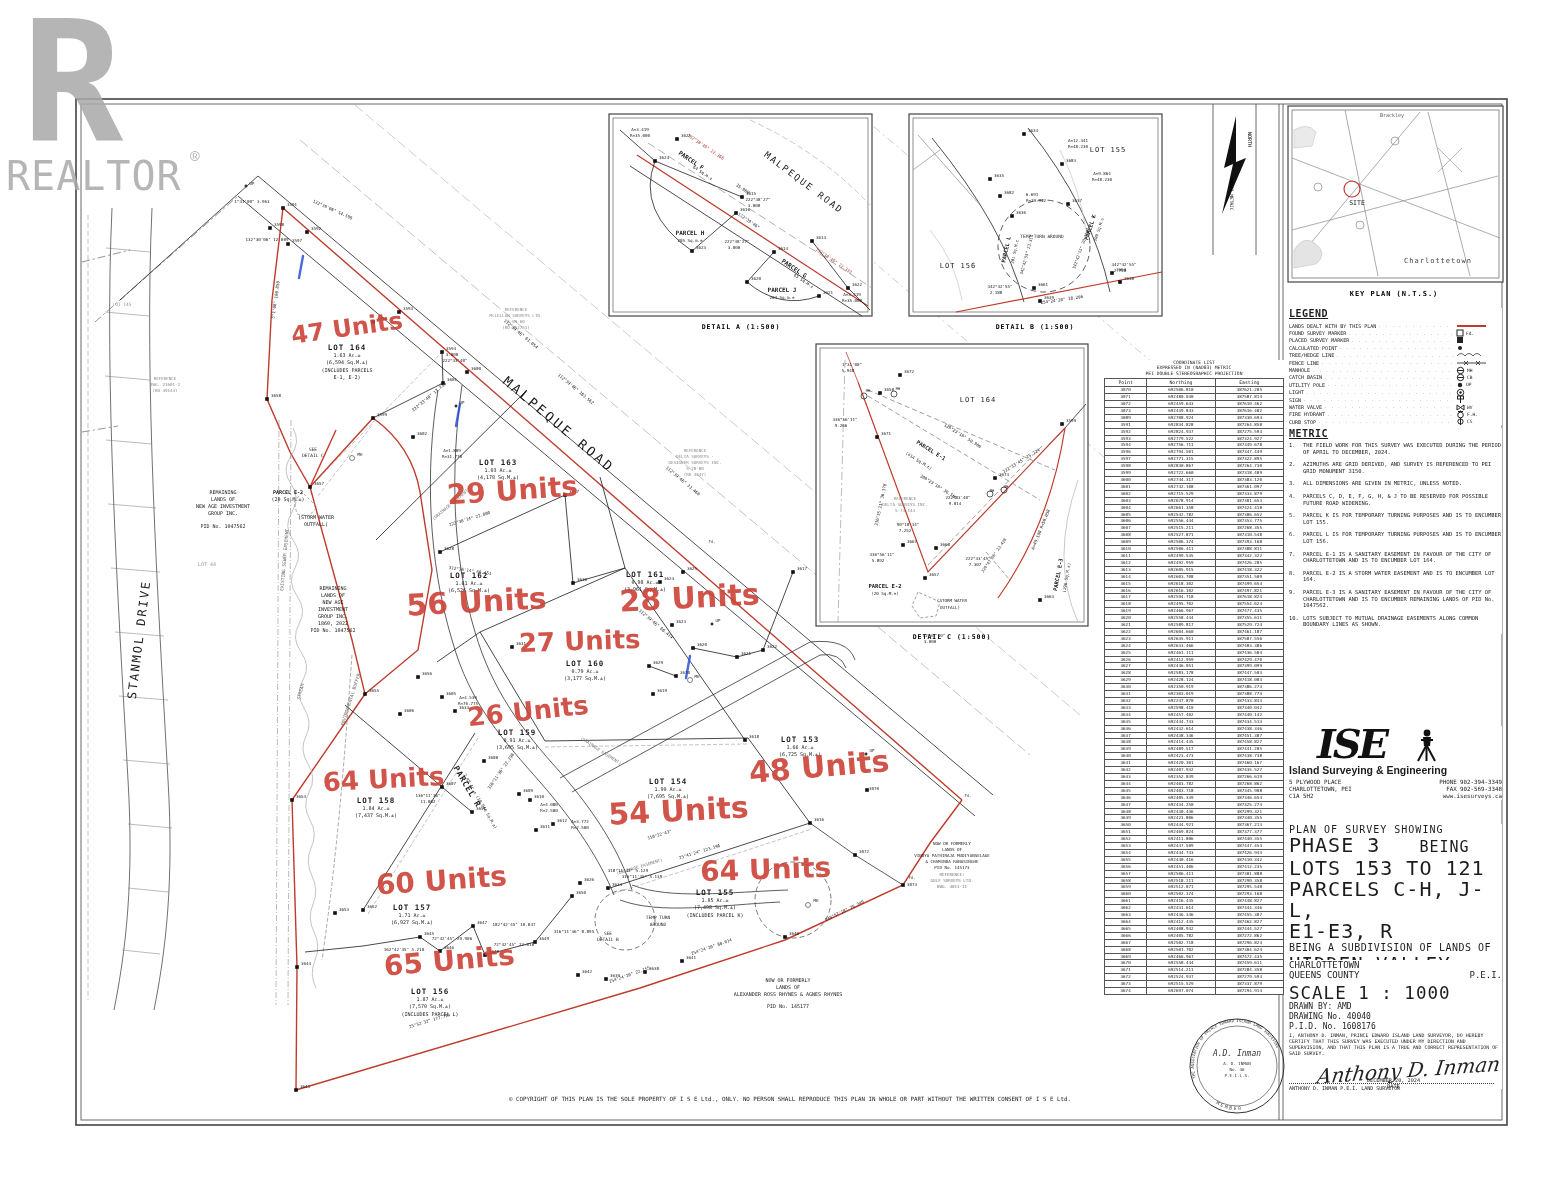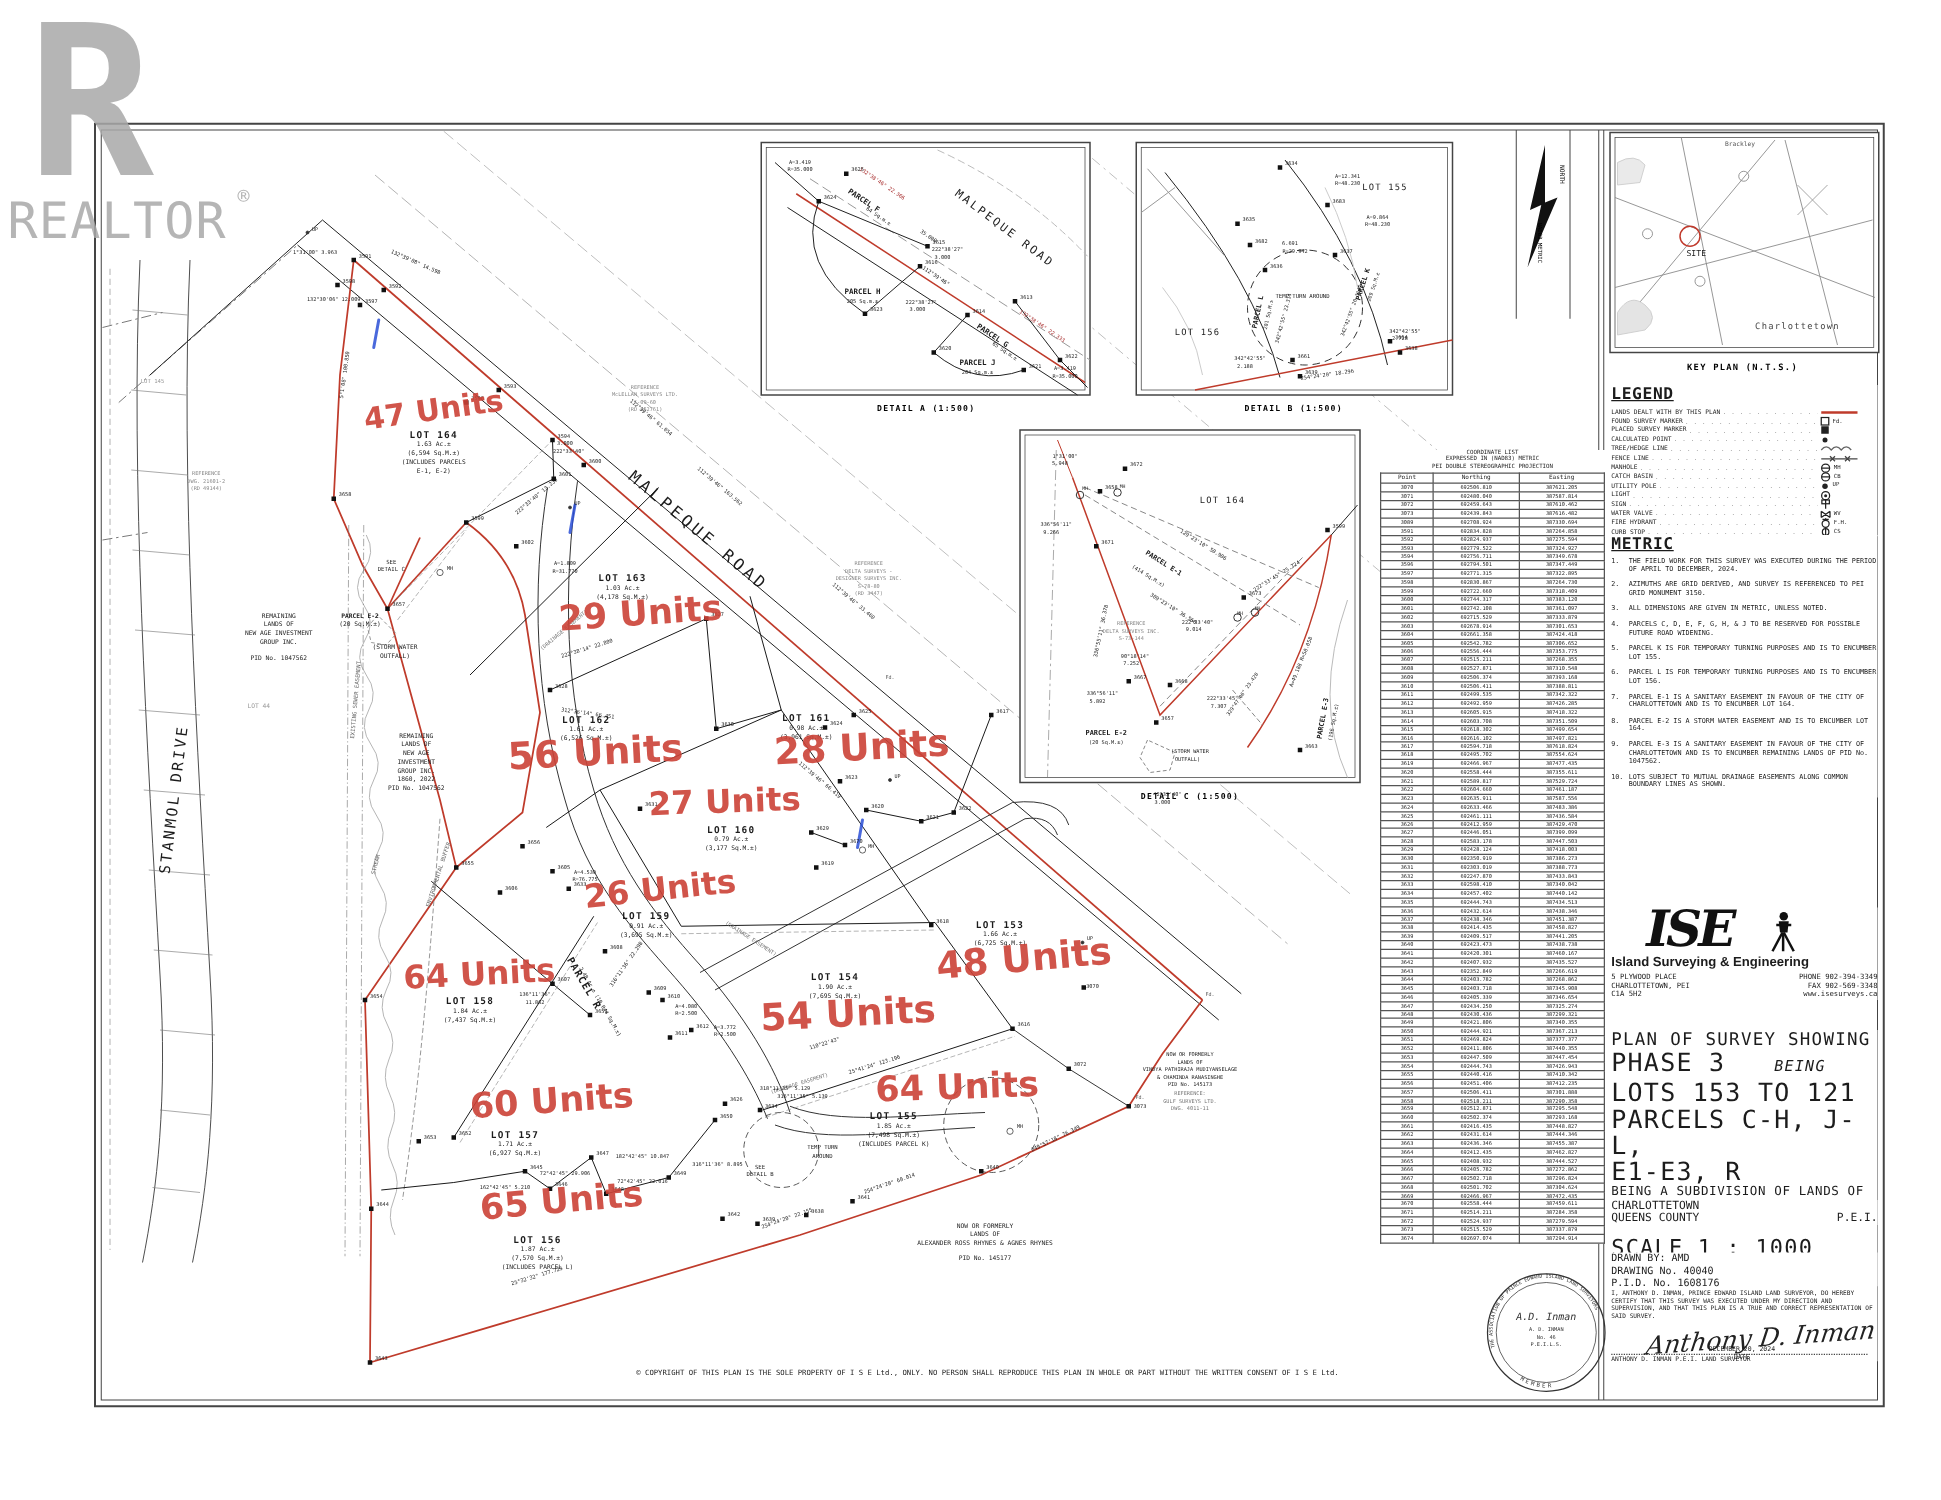--- a/index.html
+++ b/index.html
@@ -4,36 +4,36 @@
 <style>
   html,body{margin:0;padding:0;background:#e8e8e8;}
   .sheet{position:relative;width:1553px;height:1200px;background:#ffffff;overflow:hidden;
          font-family:"DejaVu Sans Mono","Liberation Mono",monospace;color:#1c1c1c;}
   svg text{font-family:"DejaVu Sans Mono","Liberation Mono",monospace;}
   svg text.hand{font-family:"DejaVu Sans","Liberation Sans",sans-serif;font-weight:700;opacity:.9;}
   
   .wm{position:absolute;left:4px;top:2px;width:210px;height:200px;z-index:30;pointer-events:none;}
   
   .rsec{position:absolute;left:1289px;width:213px;z-index:20;background:#fff;}
-  .sec-title{font-size:13px;font-weight:bold;text-decoration:underline;letter-spacing:.5px;margin-bottom:3px;}
+  .sec-title{font-size:10px;font-weight:bold;text-decoration:underline;letter-spacing:.5px;margin-bottom:3px;}
   .leg-row{display:flex;align-items:center;font-size:5px;height:7.4px;white-space:nowrap;}
   .leg-label{flex:0 0 auto;}
   .leg-dots{flex:1 1 auto;overflow:hidden;font-size:4px;color:#666;letter-spacing:1px;margin:0 2px;}
   .leg-sym{flex:0 0 46px;display:flex;align-items:center;gap:2px;font-size:4.5px;}
   .note{display:flex;font-size:5.4px;line-height:6.6px;margin-bottom:6px;}
   .nnum{flex:0 0 14px;}
   .ntext{flex:1;}
   .firm-logo{display:flex;align-items:flex-end;gap:27px;margin-left:28px;}
   .ise{font-family:"DejaVu Serif","Liberation Serif",serif;font-weight:900;font-style:italic;font-size:40px;line-height:36px;letter-spacing:-3px;color:#111;}
   .firm-name{font-family:"Liberation Sans","DejaVu Sans",sans-serif;font-weight:bold;font-size:10.5px;margin-top:2px;}
   .firm-addr{display:flex;justify-content:space-between;font-size:5.8px;line-height:7px;margin-top:3px;}
   .firm-addr .r{text-align:right;}
-  .tb1{font-size:14px;letter-spacing:1px;}
+  .tb1{font-size:10px;letter-spacing:1px;}
   .tb-big{font-size:20px;letter-spacing:1px;line-height:21px;}
-  .tb-being{font-size:12px;font-style:italic;}
+  .tb-being{font-size:15px;}
   .tb-sub{font-size:10px;letter-spacing:.5px;}
   .tb-hv{font-size:19px;letter-spacing:1px;}
   .tb-scale{font-size:17.5px;margin-top:8px;letter-spacing:1px;}
   .loc{font-size:9px;line-height:10px;display:flex;justify-content:space-between;align-items:flex-end;}
   .admin{display:flex;justify-content:space-between;font-size:8px;line-height:10px;flex-direction:column;}
   .cert-p{font-size:4.9px;line-height:6px;}
   .sig{font-family:"DejaVu Serif","Liberation Serif",serif;font-style:italic;font-size:20px;transform:rotate(-4deg) skewX(-12deg);color:#222;margin:2px 0 0 28px;}
   .sig-rule{border-bottom:1px dotted #444;margin:1px 8px 1px 0;}
   .cert-foot{display:flex;justify-content:space-between;font-size:5px;}
   .cert-date{text-align:center;font-size:5.2px;margin-top:-14px;padding-right:4px;}

